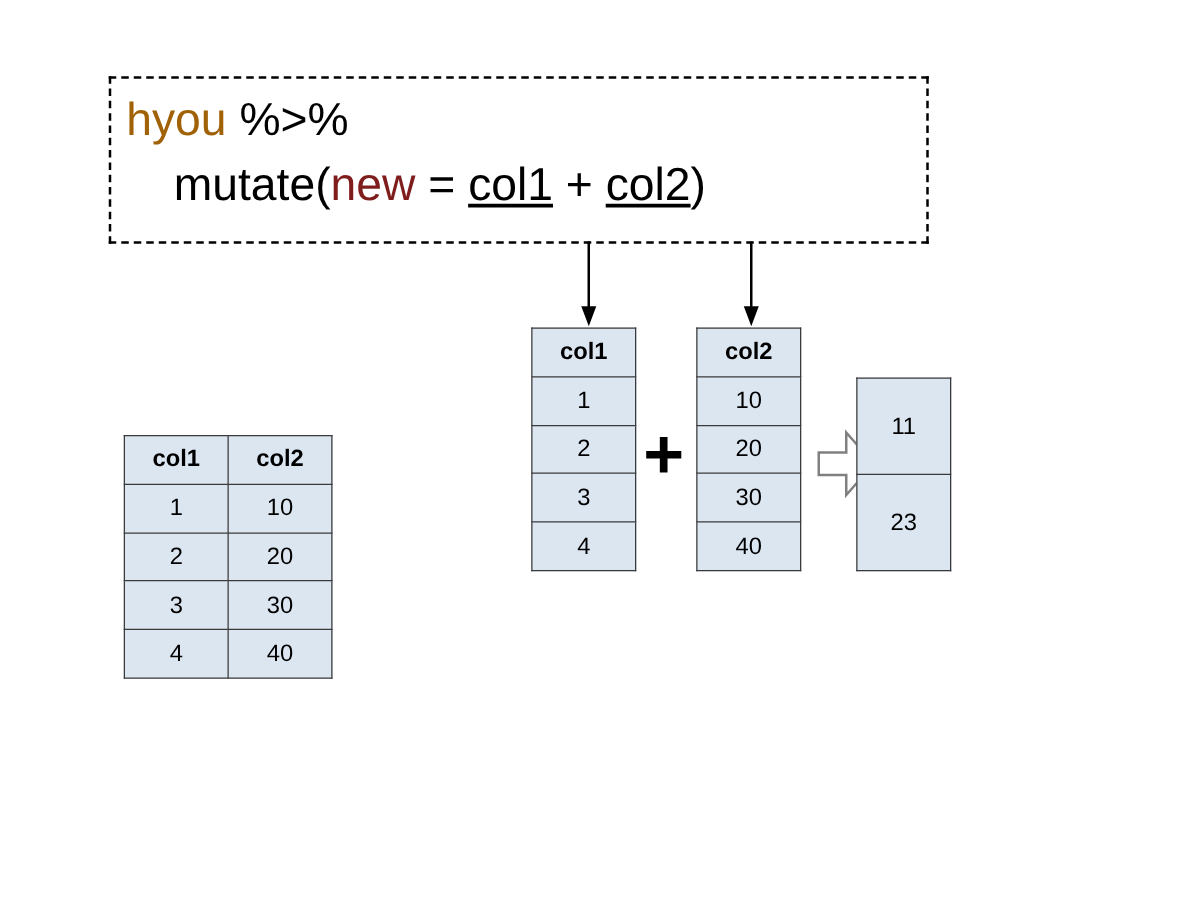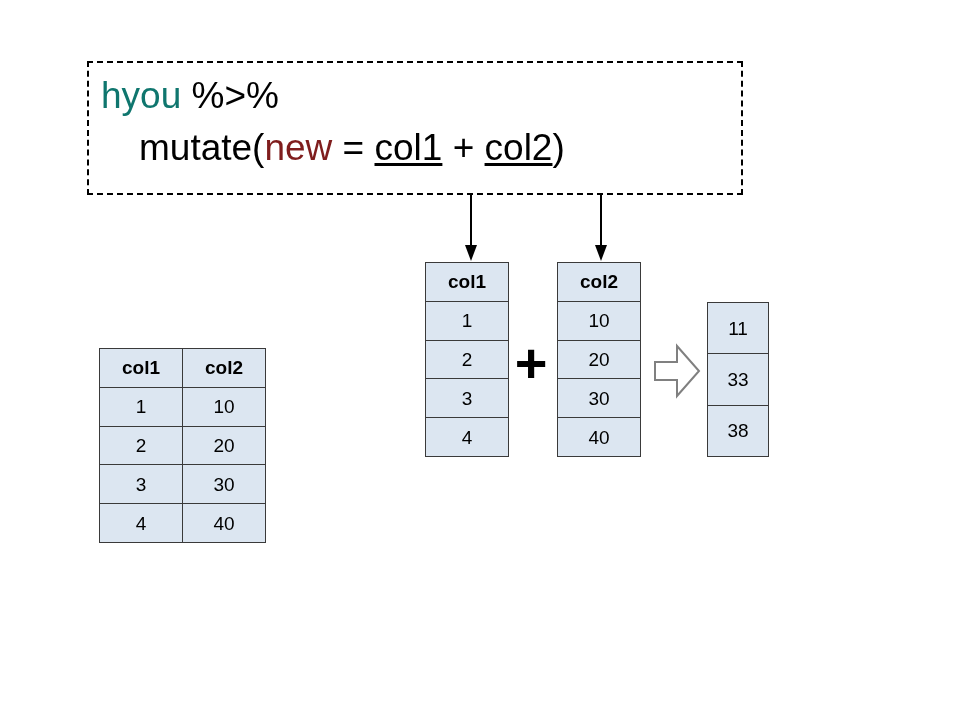--- a/index.html
+++ b/index.html
@@ -40,21 +40,21 @@
     letter-spacing: 0px;
   }
   #code-line-1 {
     left: 12px;
     top: 11px;
   }
   #code-line-2 {
     left: 50px;
     top: 63px;
   }
-  .tok-blue   { color: #0f766e; }
+  .tok-blue   { color: #a16207; }
   .tok-green  { color: #7f1d1d; }
   .tok-black  { color: #000000; }
   .tok-underline { text-decoration: underline; text-underline-offset: 3px; }
 
   
   .connector {
     position: absolute;
   }
 
   
@@ -102,23 +102,23 @@
   #col2-table {
     left: 557px;
     top: 262px;
     width: 84px;
     height: 194px;
   }
   #col2-table .cell { width: 84px; height: 38.8px; }
 
   
   #result-table {
-    left: 707px;
+    left: 685px;
     top: 302px;
-    width: 62px;
+    width: 76px;
     height: 155px;
   }
   #result-table .cell { width: 82px; height: 38.8px; }
 
   
   #plus-sign {
     position: absolute;
     left: 509px;
     top: 335px;
     width: 44px;
@@ -236,21 +236,18 @@
   <svg id="block-arrow" viewBox="0 0 48 58">
     <polygon points="2,20 24,20 24,4 46,29 24,54 24,38 2,38" fill="#ffffff" stroke="#808080" stroke-width="2" stroke-linejoin="miter"></polygon>
   </svg>
 
   <table class="tbl" id="result-table">
     <tbody>
       <tr>
           <td class="cell">11</td>
         </tr>
       <tr>
-          <td class="cell">33</td>
-        </tr>
-      <tr>
-          <td class="cell">38</td>
+          <td class="cell">23</td>
         </tr>
     </tbody>
   </table>
 
 </div>
 
 </body></html>

